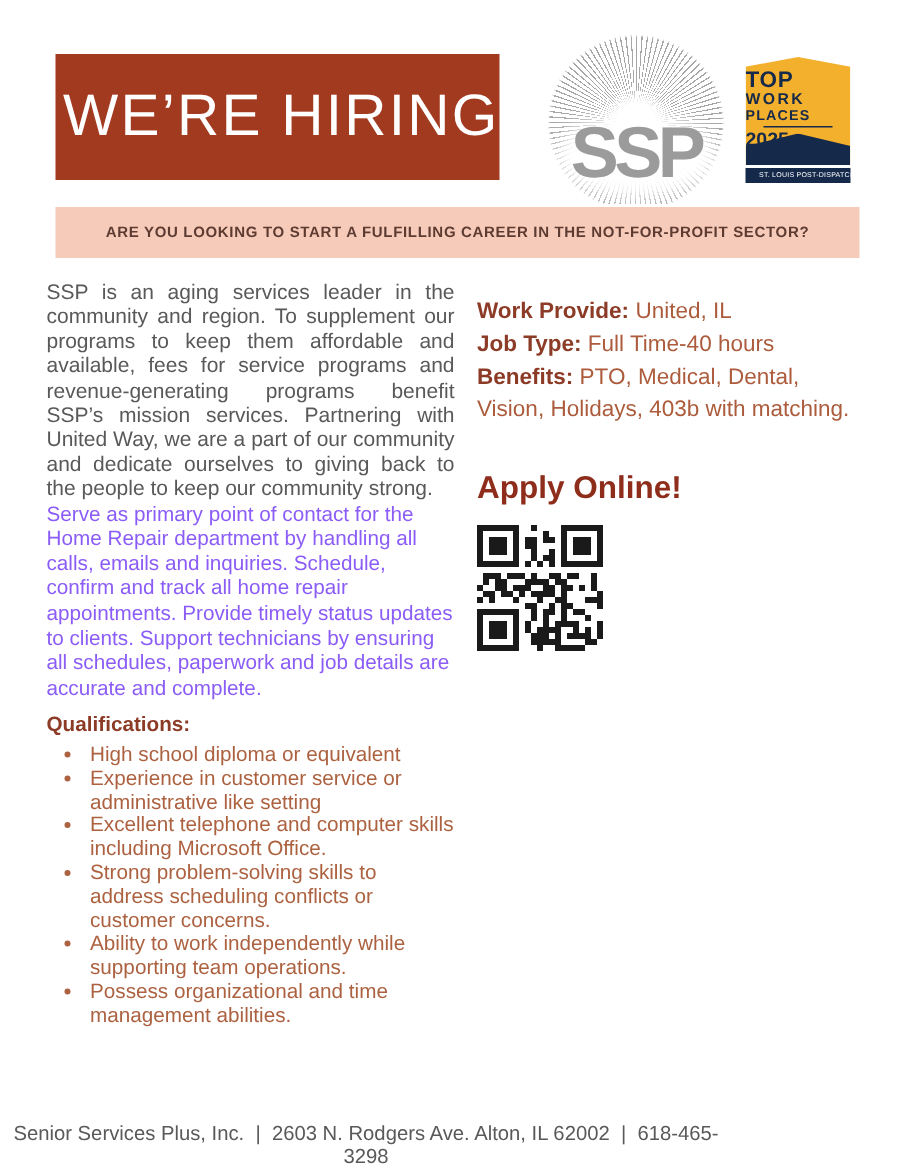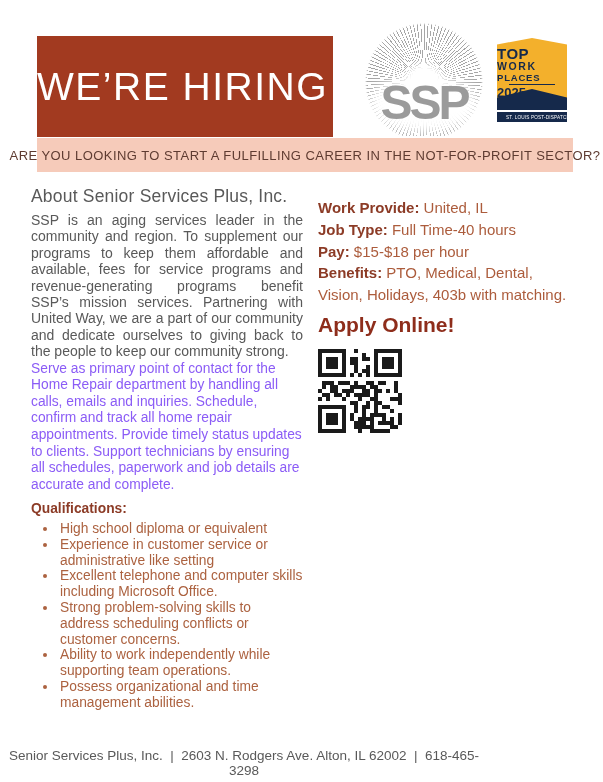--- a/index.html
+++ b/index.html
@@ -4,22 +4,22 @@
 <style>
   html,body{margin:0;padding:0;}
   body{
     width:603px;height:782px;background:#ffffff;position:relative;
     font-family:"Liberation Sans",sans-serif;overflow:hidden;
   }
   .page{position:absolute;inset:0;background:#fff;}
 
   
   .hire-banner{
-    position:absolute;left:37px;top:36px;width:296px;height:101px;
-    background:#A23A20;display:flex;align-items:center;justify-content:flex-start;
+    position:absolute;left:37px;top:36px;width:296px;height:84px;
+    background:#A23A20;display:flex;align-items:center;justify-content:flex-end;
   }
   .hire-banner span{
     color:#ffffff;font-size:39px;font-weight:400;letter-spacing:1.5px;white-space:nowrap;
   }
 
   
   .logo{position:absolute;left:362px;top:20px;width:124px;height:116px;overflow:hidden;}
   .burst{
     position:absolute;left:2px;top:2px;width:120px;height:120px;border-radius:50%;
     background:repeating-conic-gradient(#a6a6a6 0deg 0.9deg,transparent 0.9deg 3.6deg);
@@ -56,40 +56,40 @@
     font-size:6px;line-height:10px;text-align:center;letter-spacing:.2px;
     transform-origin:center;white-space:nowrap;overflow:hidden;
   }
   .badge-strip span{display:inline-block;transform:scale(.78);}
 
   
   .tagline{
     position:absolute;left:37px;top:138px;width:536px;height:34px;background:#F6CBBA;
     display:flex;align-items:center;justify-content:center;
   }
-  .tagline span{color:#5E3B31;font-size:13px;letter-spacing:.45px;font-weight:400;white-space:nowrap;}
+  .tagline span{color:#5E3B31;font-size:10px;letter-spacing:.45px;font-weight:700;white-space:nowrap;}
 
   
   .col-left{position:absolute;left:31px;top:186px;width:272px;}
   .about-heading{margin:0 0 5px;font-size:17.5px;font-weight:400;color:#595959;letter-spacing:.2px;}
   .about-body{margin:0;font-size:14px;line-height:16.4px;color:#595959;text-align:justify;}
   .job-line{margin:19px 0 0;font-size:13.8px;line-height:16.6px;}
   .lbl{font-weight:700;color:#8C3B26;}
   .val{color:#AC5C3C;}
   .sec-label{margin:8px 0 0;font-size:13.8px;line-height:16.6px;font-weight:700;color:#8C3B26;}
   .job-desc{margin:1px 0 0;font-size:13.8px;line-height:16.6px;color:#8b5cf6;}
   .quals{margin:3px 0 0;padding:0 0 0 27px;font-size:13.8px;line-height:15.8px;color:#AC6240;}
   .quals li{margin:0;padding-left:2px;}
 
   
   .col-right{position:absolute;left:318px;top:197px;width:262px;}
   .detail{margin:0;font-size:15px;line-height:21.8px;}
   .detail .lbl{color:#8C3B26;}
   .detail .val{color:#AC5C3C;}
-  .apply-heading{margin:7px 0 0;font-size:21px;line-height:23px;font-weight:700;color:#8E2D1B;}
+  .apply-heading{margin:30px 0 0;font-size:21px;line-height:23px;font-weight:700;color:#8E2D1B;}
   .apply-body{margin:5px 0 0;font-size:12.3px;line-height:15.4px;color:#595959;text-align:justify;}
   .qr{display:block;margin-top:13px;width:84px;height:84px;}
 
   
   .footer{
     position:absolute;left:0;top:748px;width:488px;text-align:center;
     font-size:13.5px;color:#595959;white-space:pre-wrap;
   }
 </style>
 </head>
@@ -119,41 +119,39 @@
     <div class="badge-strip">
       <span>ST. LOUIS POST-DISPATCH</span>
     </div>
   </div>
 
   <div class="tagline">
     <span>ARE YOU LOOKING TO START A FULFILLING CAREER IN THE NOT-FOR-PROFIT SECTOR?</span>
   </div>
 
   <div class="col-left">
-    <h2 class="about-heading">About Senior Services Plus, Inc.</h2>
     <p class="about-body">SSP is an aging services leader in the community and region. To supplement our programs to keep them affordable and available, fees for service programs and revenue-generating programs benefit SSP’s mission services. Partnering with United Way, we are a part of our community and dedicate ourselves to giving back to the people to keep our community strong.</p>
 
 
     <p class="job-desc">Serve as primary point of contact for the Home Repair department by handling all calls, emails and inquiries. Schedule, confirm and track all home repair appointments. Provide timely status updates to clients. Support technicians by ensuring all schedules, paperwork and job details are accurate and complete.</p>
 
     <p class="sec-label">Qualifications:</p>
     <ul class="quals">
       <li>High school diploma or equivalent</li>
       <li>Experience in customer service or administrative like setting</li>
       <li>Excellent telephone and computer skills including Microsoft Office.</li>
       <li>Strong problem-solving skills to address scheduling conflicts or customer concerns.</li>
       <li>Ability to work independently while supporting team operations.</li>
       <li>Possess organizational and time management abilities.</li>
     </ul>
   </div>
 
   <div class="col-right">
     <p class="detail"><b class="lbl">Work Provide:</b> <span class="val">United, IL</span></p>
     <p class="detail"><b class="lbl">Job Type:</b> <span class="val">Full Time-40 hours</span></p>
-    <p class="detail"><b class="lbl">Pay:</b> <span class="val">$15-$18 per hour</span></p>
     <p class="detail"><b class="lbl">Benefits:</b> <span class="val">PTO, Medical, Dental, Vision, Holidays, 403b with matching.</span></p>
 
     <h3 class="apply-heading">Apply Online!</h3>
 
     <svg class="qr" viewBox="0 0 21 21" shape-rendering="crispEdges" fill="#1a1a1a">
         <rect x="0" y="0" width="1" height="1"></rect>
         <rect x="1" y="0" width="1" height="1"></rect>
         <rect x="2" y="0" width="1" height="1"></rect>
         <rect x="3" y="0" width="1" height="1"></rect>
         <rect x="4" y="0" width="1" height="1"></rect>

